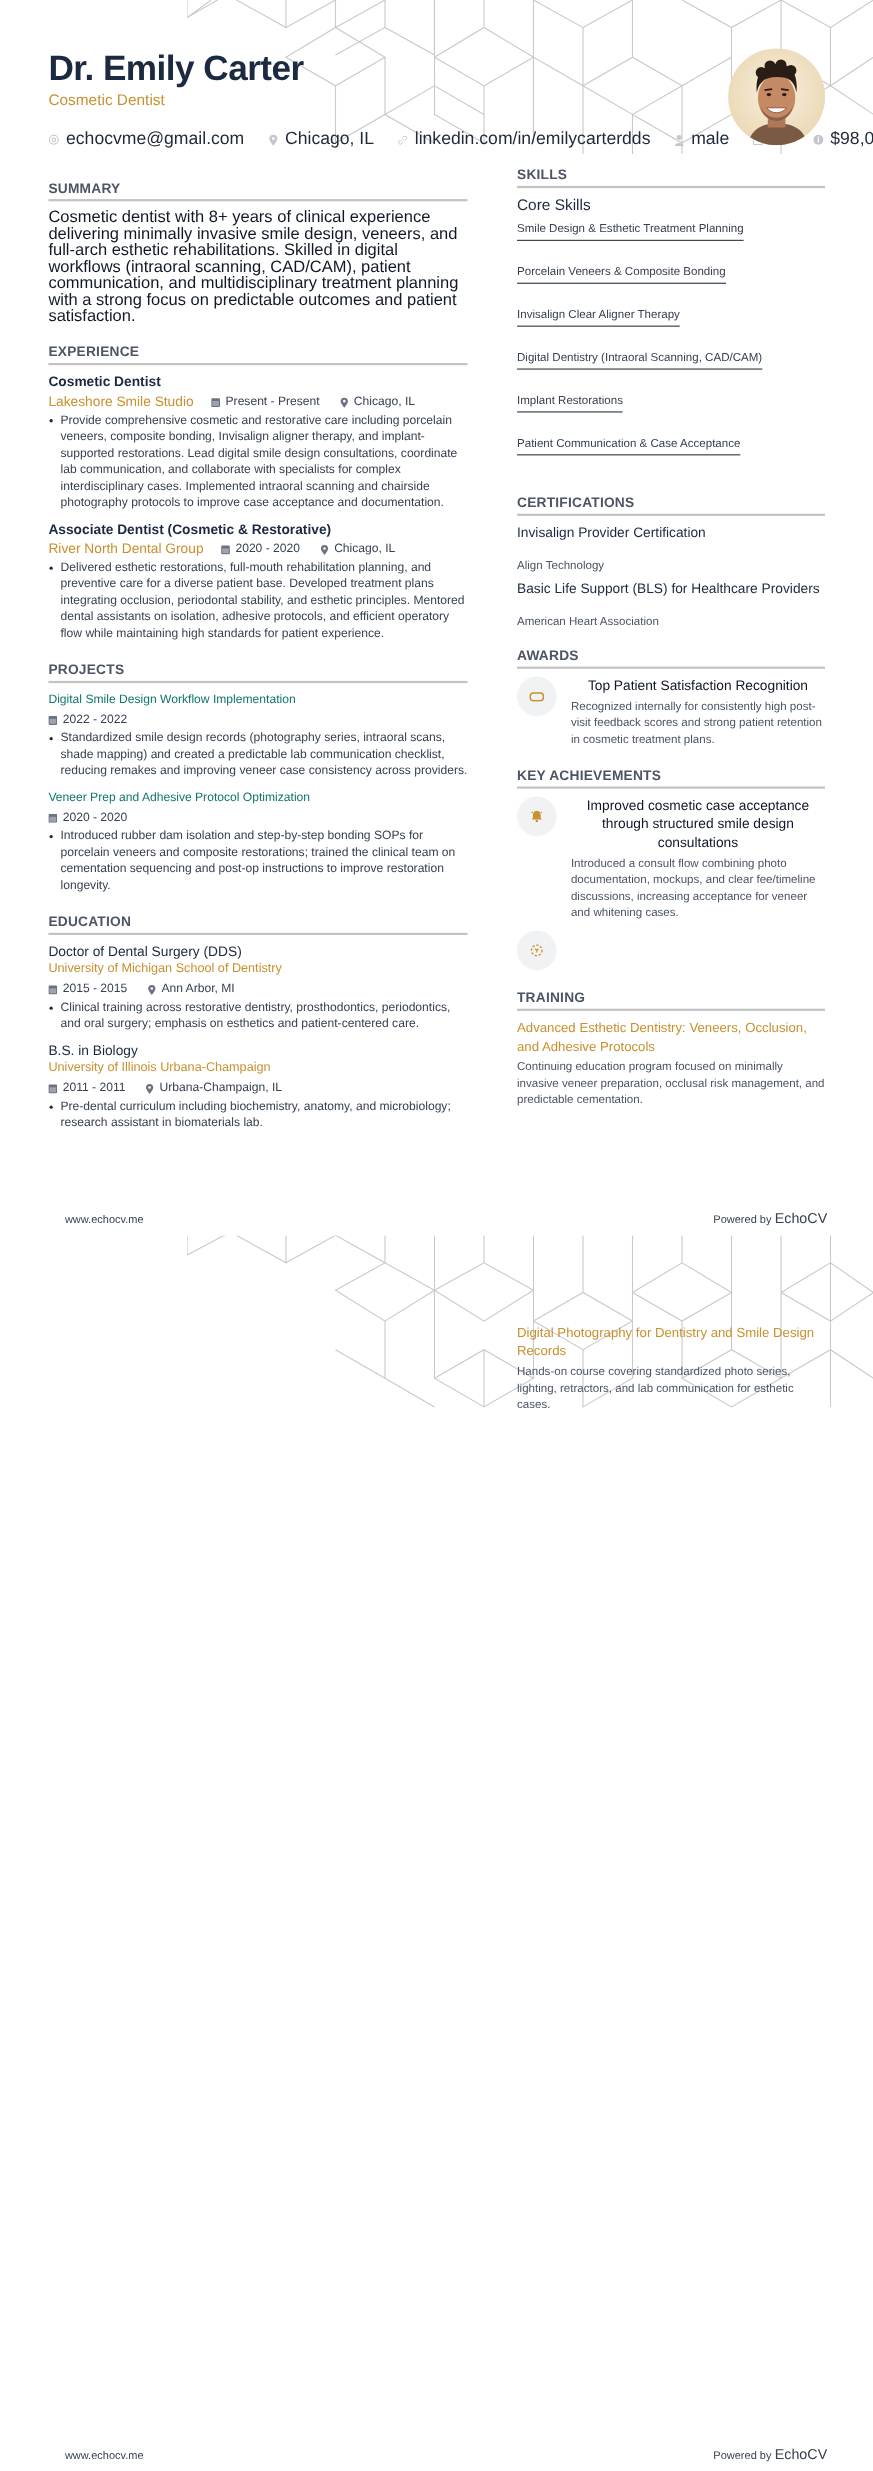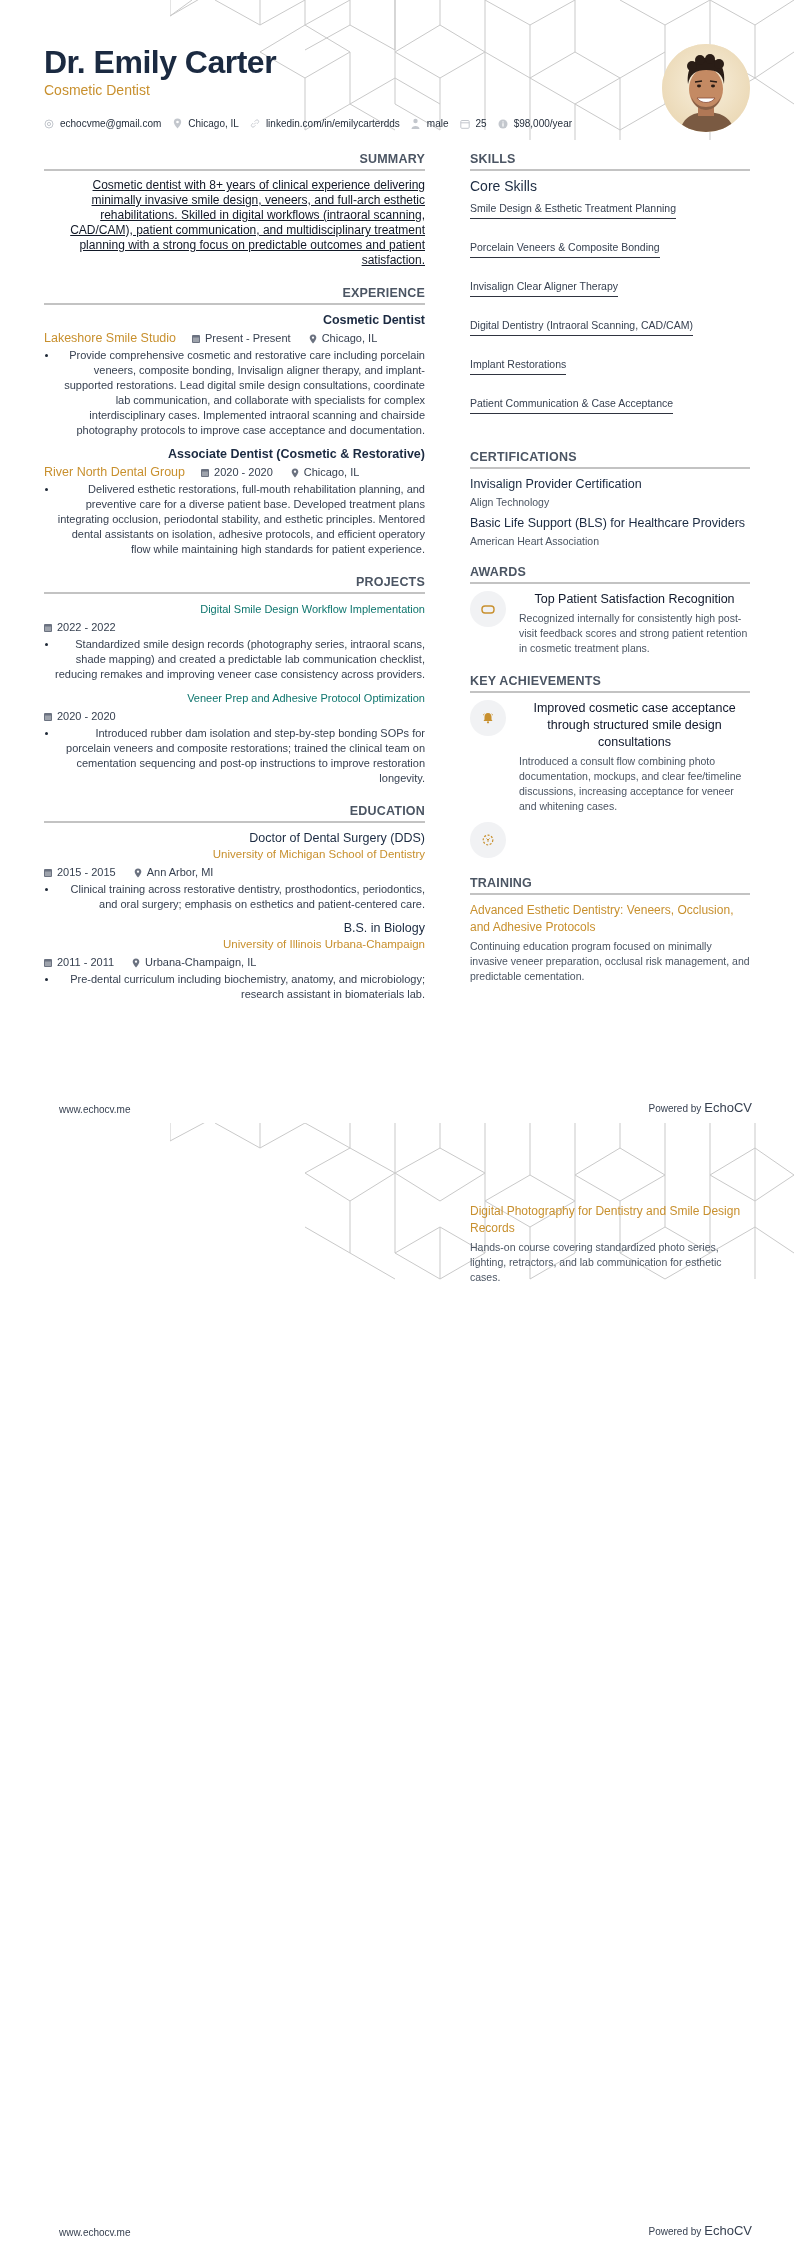--- a/index.html
+++ b/index.html
@@ -7,52 +7,52 @@
   body { font-family: "Liberation Sans", "DejaVu Sans", sans-serif; color: #1f2937; }
   .page { position: relative; width: 794px; height: 1123px; overflow: hidden; background: #fff; }
   .pattern { position: absolute; top: 0; left: 170px; width: 624px; height: 140px; z-index: 0; }
   .pattern2 { position: absolute; top: 0; left: 170px; width: 624px; height: 170px; z-index: 0; }
   .content { position: relative; z-index: 1; }
 
   
   .header { position: absolute; left: 44px; top: 44px; width: 620px; }
   .name { font-size: 32px; font-weight: bold; color: #1b2a41; letter-spacing: -0.5px; line-height: 36px; }
   .role { font-size: 14px; color: #c8902e; margin-top: 2px; }
-  .contacts { display: flex; align-items: center; gap: 0; margin-top: 20px; font-size: 10px; color: #1f2937; white-space: nowrap; }
+  .contacts { display: flex; align-items: center; gap: 10px; margin-top: 20px; font-size: 16px; color: #1f2937; white-space: nowrap; }
   .contact { display: flex; align-items: center; margin-right: 11px; }
   .contact .ic { width: 10px; height: 10px; margin-right: 6px; display: inline-flex; align-items: center; justify-content: center; color: #b9bec6; }
   .avatar { position: absolute; left: 662px; top: 44px; width: 88px; height: 88px; border-radius: 50%; overflow: hidden; background: #f3e7cf; }
 
   
-  .col-left { position: absolute; left: 44px; top: 152px; width: 381px; text-align: right; }
+  .col-left { position: absolute; left: 44px; top: 164px; width: 381px; }
   .col-right { position: absolute; left: 470px; top: 152px; width: 280px; }
   .sec-title { font-size: 12.5px; color: #4b5563; letter-spacing: 0.2px; padding-bottom: 3px; border-bottom: 2px solid #c3c3c3; margin-bottom: 7px; }
   .section { margin-bottom: 18px; }
-  .summary { font-size: 12px; line-height: 15px; color: #111827; text-decoration: underline; }
+  .summary { font-size: 15px; line-height: 15px; color: #111827; }
 
   .job-title { font-size: 12.5px; font-weight: bold; color: #1b2a41; line-height: 16px; }
   .job-meta { display: flex; align-items: center; font-size: 11px; color: #374151; margin-top: 3px; line-height: 15px; }
   .company { color: #c8902e; font-size: 12.5px; margin-right: 16px; }
   .meta-item { display: flex; align-items: center; margin-right: 18px; }
   .meta-item svg { margin-right: 5px; }
   ul.bullets { list-style: none; margin-top: 2px; }
   ul.bullets li { position: relative; padding-left: 11px; font-size: 11px; line-height: 15px; color: #374151; }
   ul.bullets li::before { content: ""; position: absolute; left: 1px; top: 6px; width: 3px; height: 3px; border-radius: 50%; background: #1f2937; }
   .entry { margin-bottom: 8px; }
 
   .proj-title { font-size: 11px; color: #0f766e; line-height: 16px; }
   .edu-degree { font-size: 12.5px; color: #1b2a41; line-height: 16px; }
   .edu-school { font-size: 11.5px; color: #c8902e; line-height: 16px; }
 
   .skills-group { font-size: 14px; color: #1b2a41; margin-bottom: 4px; }
   .skill { display: inline-block; font-size: 10.5px; color: #374151; padding-bottom: 4px; border-bottom: 1.5px solid #2f3440; margin-bottom: 18px; }
   .skill-wrap { display: block; }
 
   .cert-name { font-size: 12.5px; color: #1b2a41; line-height: 17px; }
-  .cert-org { font-size: 10.5px; color: #4b5563; margin-top: 3px; margin-bottom: 7px; }
+  .cert-org { font-size: 10.5px; color: #4b5563; margin-top: 15px; margin-bottom: 7px; }
 
   .award { display: flex; margin-bottom: 8px; }
   .award-ic { flex: 0 0 36px; width: 36px; height: 36px; border-radius: 50%; background: #f1f2f4; display: flex; align-items: center; justify-content: center; margin-right: 13px; margin-top: 0; }
   .award-title { font-size: 12.5px; color: #0f172a; line-height: 17px; text-align: center; }
   .award-desc { font-size: 10.5px; color: #4b5563; line-height: 15px; margin-top: 3px; }
 
   .train-title { font-size: 12px; color: #c8902e; line-height: 17px; }
   .train-desc { font-size: 10.5px; color: #4b5563; line-height: 15px; margin-top: 3px; }
 
   .footer { position: absolute; left: 59px; right: 42px; bottom: 8px; display: flex; justify-content: space-between; align-items: flex-end; font-size: 10px; color: #374151; }

